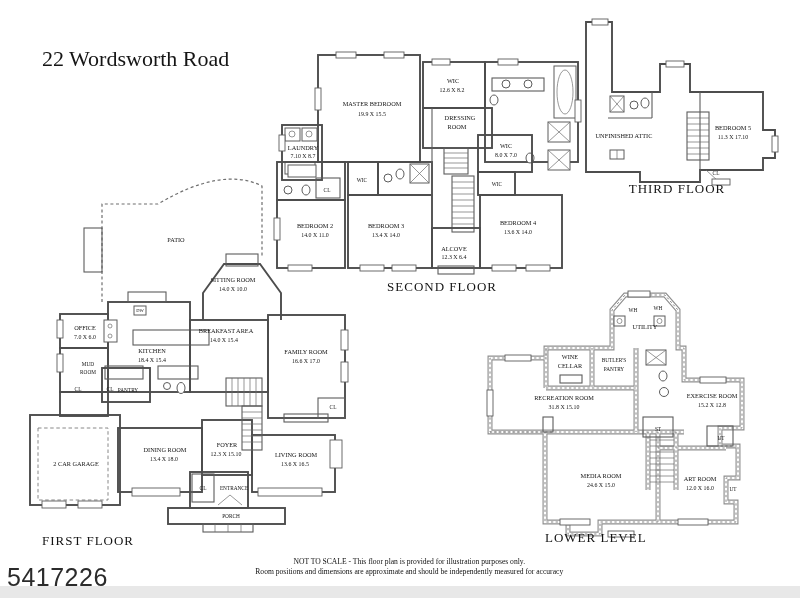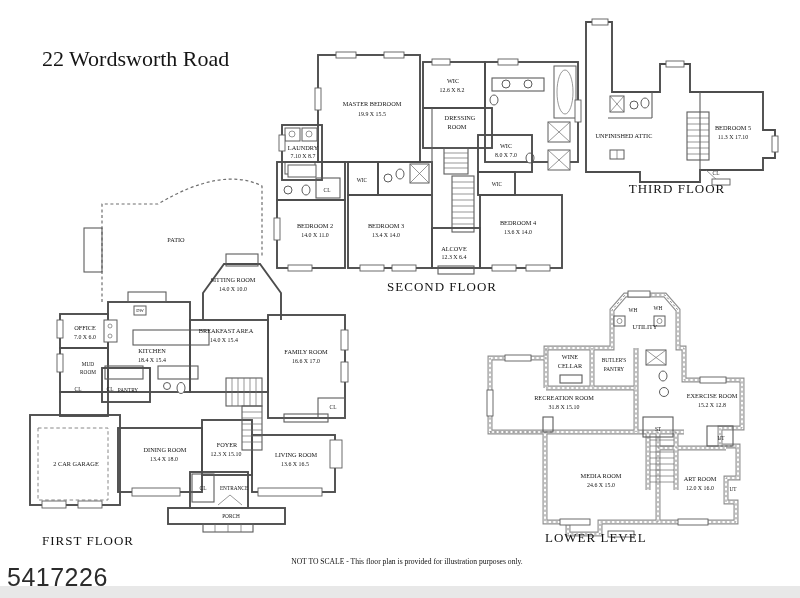--- a/index.html
+++ b/index.html
@@ -305,16 +305,17 @@
       <text class="d" x="601" y="487">24.6 X 15.0</text>
       <text class="t" x="700" y="481">ART ROOM</text>
       <text class="d" x="700" y="490">12.0 X 16.0</text>
       <text class="ts" x="733" y="491">UT</text>
       <text class="flabel" x="545" y="542">LOWER LEVEL</text>
     </g>
   </svg>
 
   <div class="disclaimer">
     <div>NOT TO SCALE - This floor plan is provided for illustration purposes only.</div>
+    <div>Room positions and dimensions are approximate and should be independently measured for accuracy</div>
   </div>
 
   <div class="photo-id">5417226</div>
 </div>
 
 </body></html>

